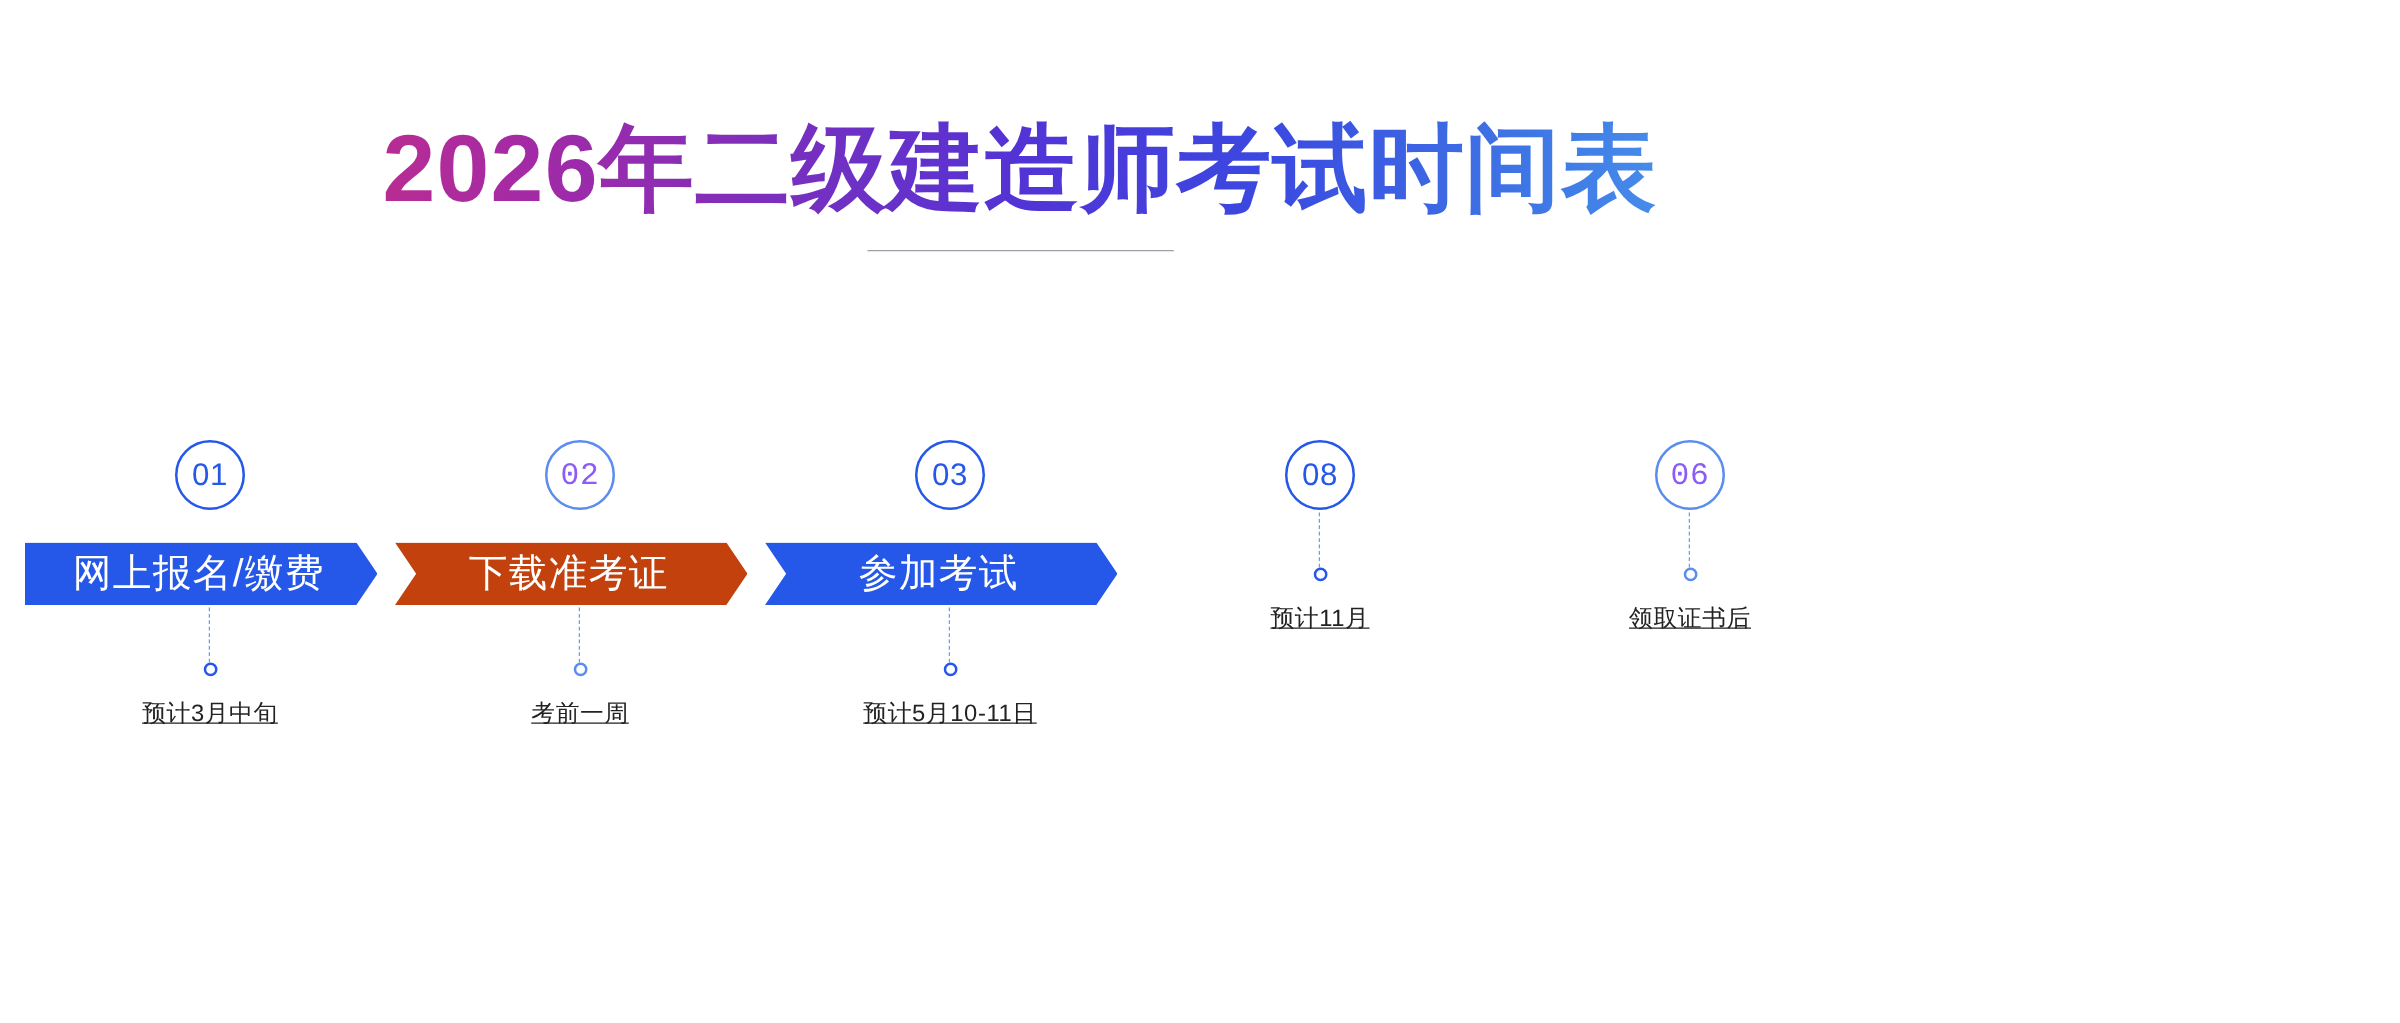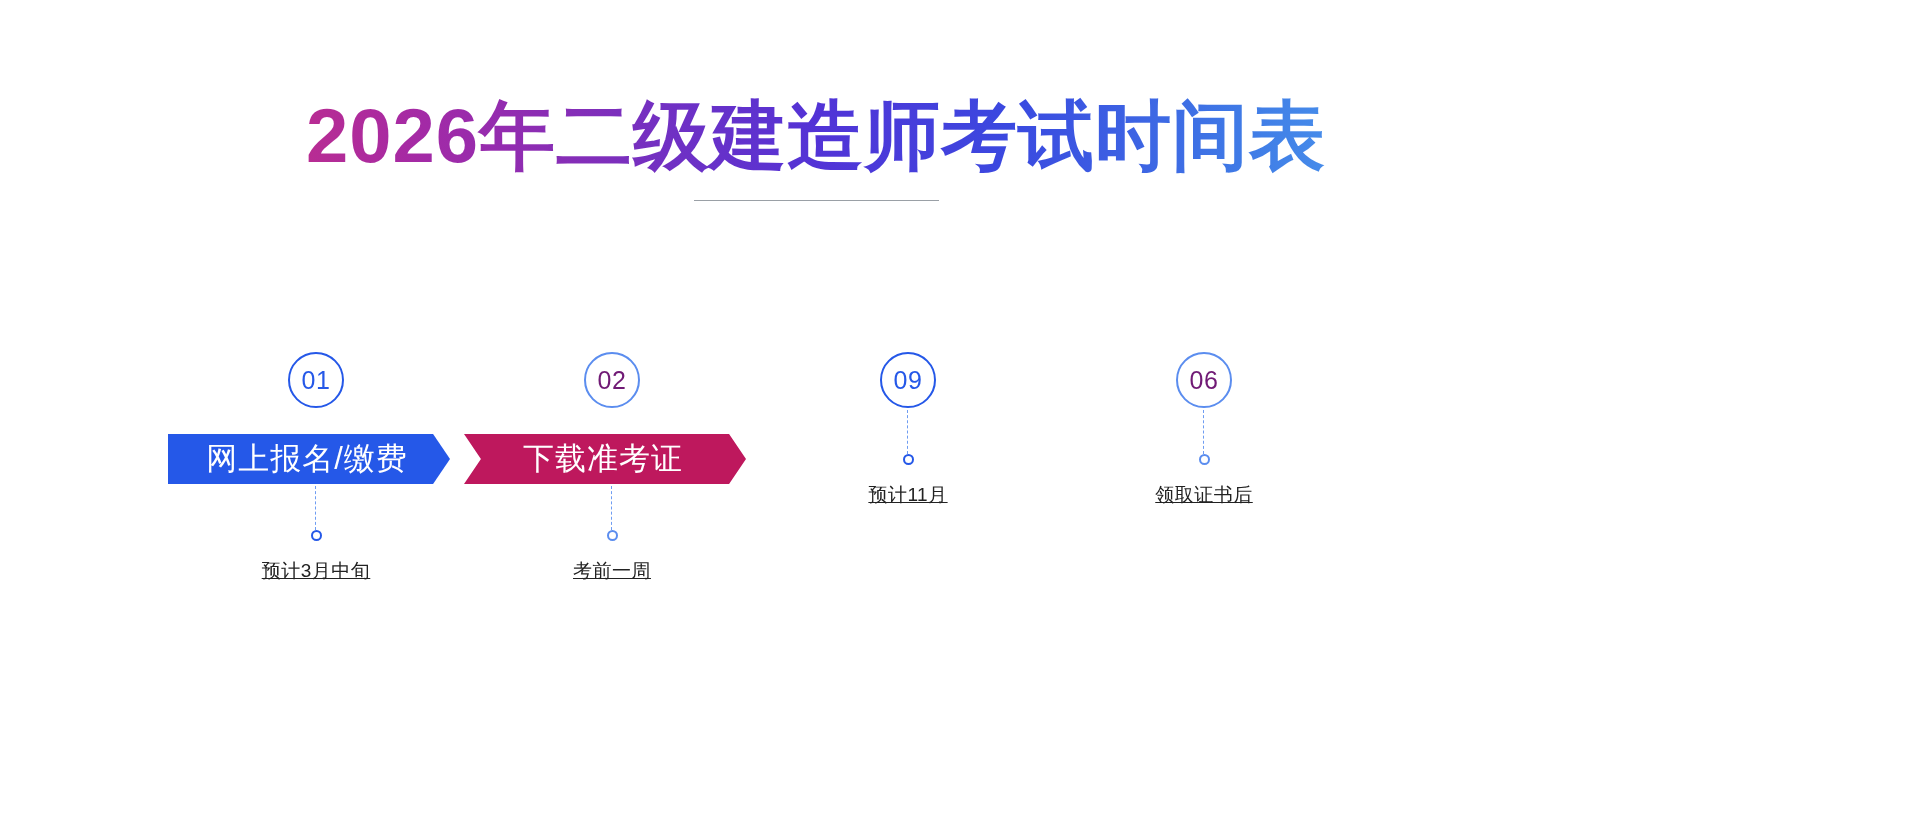--- a/index.html
+++ b/index.html
@@ -83,42 +83,42 @@
     justify-content: center;
     box-sizing: border-box;
   }
   .step-circle.light { border-color: #5b8def; }
   .step-number {
     font-size: 25px;
     font-weight: 400;
     color: #2558e8;
     letter-spacing: 0.5px;
   }
-  .step-circle.light .step-number { color: #701a75; }
+  .step-circle.light .step-number { color: #8b5cf6; font-family: Liberation Mono, monospace; }
 
   
   .banner-wrap {
     margin-top: 26px;
     width: 296px;
     height: 50px;
     position: relative;
   }
   .banner {
     position: absolute;
     left: 0;
     top: 0;
     width: 282px;
     height: 50px;
     background: #2558e8;
     display: flex;
     align-items: center;
     justify-content: center;
     clip-path: polygon(0 0, 94% 0, 100% 50%, 94% 100%, 0 100%, 6% 50%);
   }
-  .banner.light { background: #be185d; }
+  .banner.light { background: #c2410c; }
   .banner.first {
     clip-path: polygon(0 0, 94% 0, 100% 50%, 94% 100%, 0 100%, 0 50%);
   }
   .banner-label {
     color: #ffffff;
     font-size: 31px;
     font-weight: 400;
     letter-spacing: 1px;
     white-space: nowrap;
     transform: translateX(-2px);
@@ -180,21 +180,34 @@
         <div class="banner light">
           <span class="banner-label">下载准考证</span>
         </div>
       </div>
       <div class="connector"></div>
       <div class="marker light"></div>
       <div class="caption">考前一周</div>
     </div>
     <div class="step">
       <div class="step-circle">
-        <span class="step-number">09</span>
+        <span class="step-number">03</span>
+      </div>
+      <div class="banner-wrap">
+        <div class="banner">
+          <span class="banner-label">参加考试</span>
+        </div>
+      </div>
+      <div class="connector"></div>
+      <div class="marker"></div>
+      <div class="caption">预计5月10-11日</div>
+    </div>
+    <div class="step">
+      <div class="step-circle">
+        <span class="step-number">08</span>
       </div>
       <div class="connector"></div>
       <div class="marker"></div>
       <div class="caption">预计11月</div>
     </div>
     <div class="step">
       <div class="step-circle light">
         <span class="step-number">06</span>
       </div>
       <div class="connector"></div>

